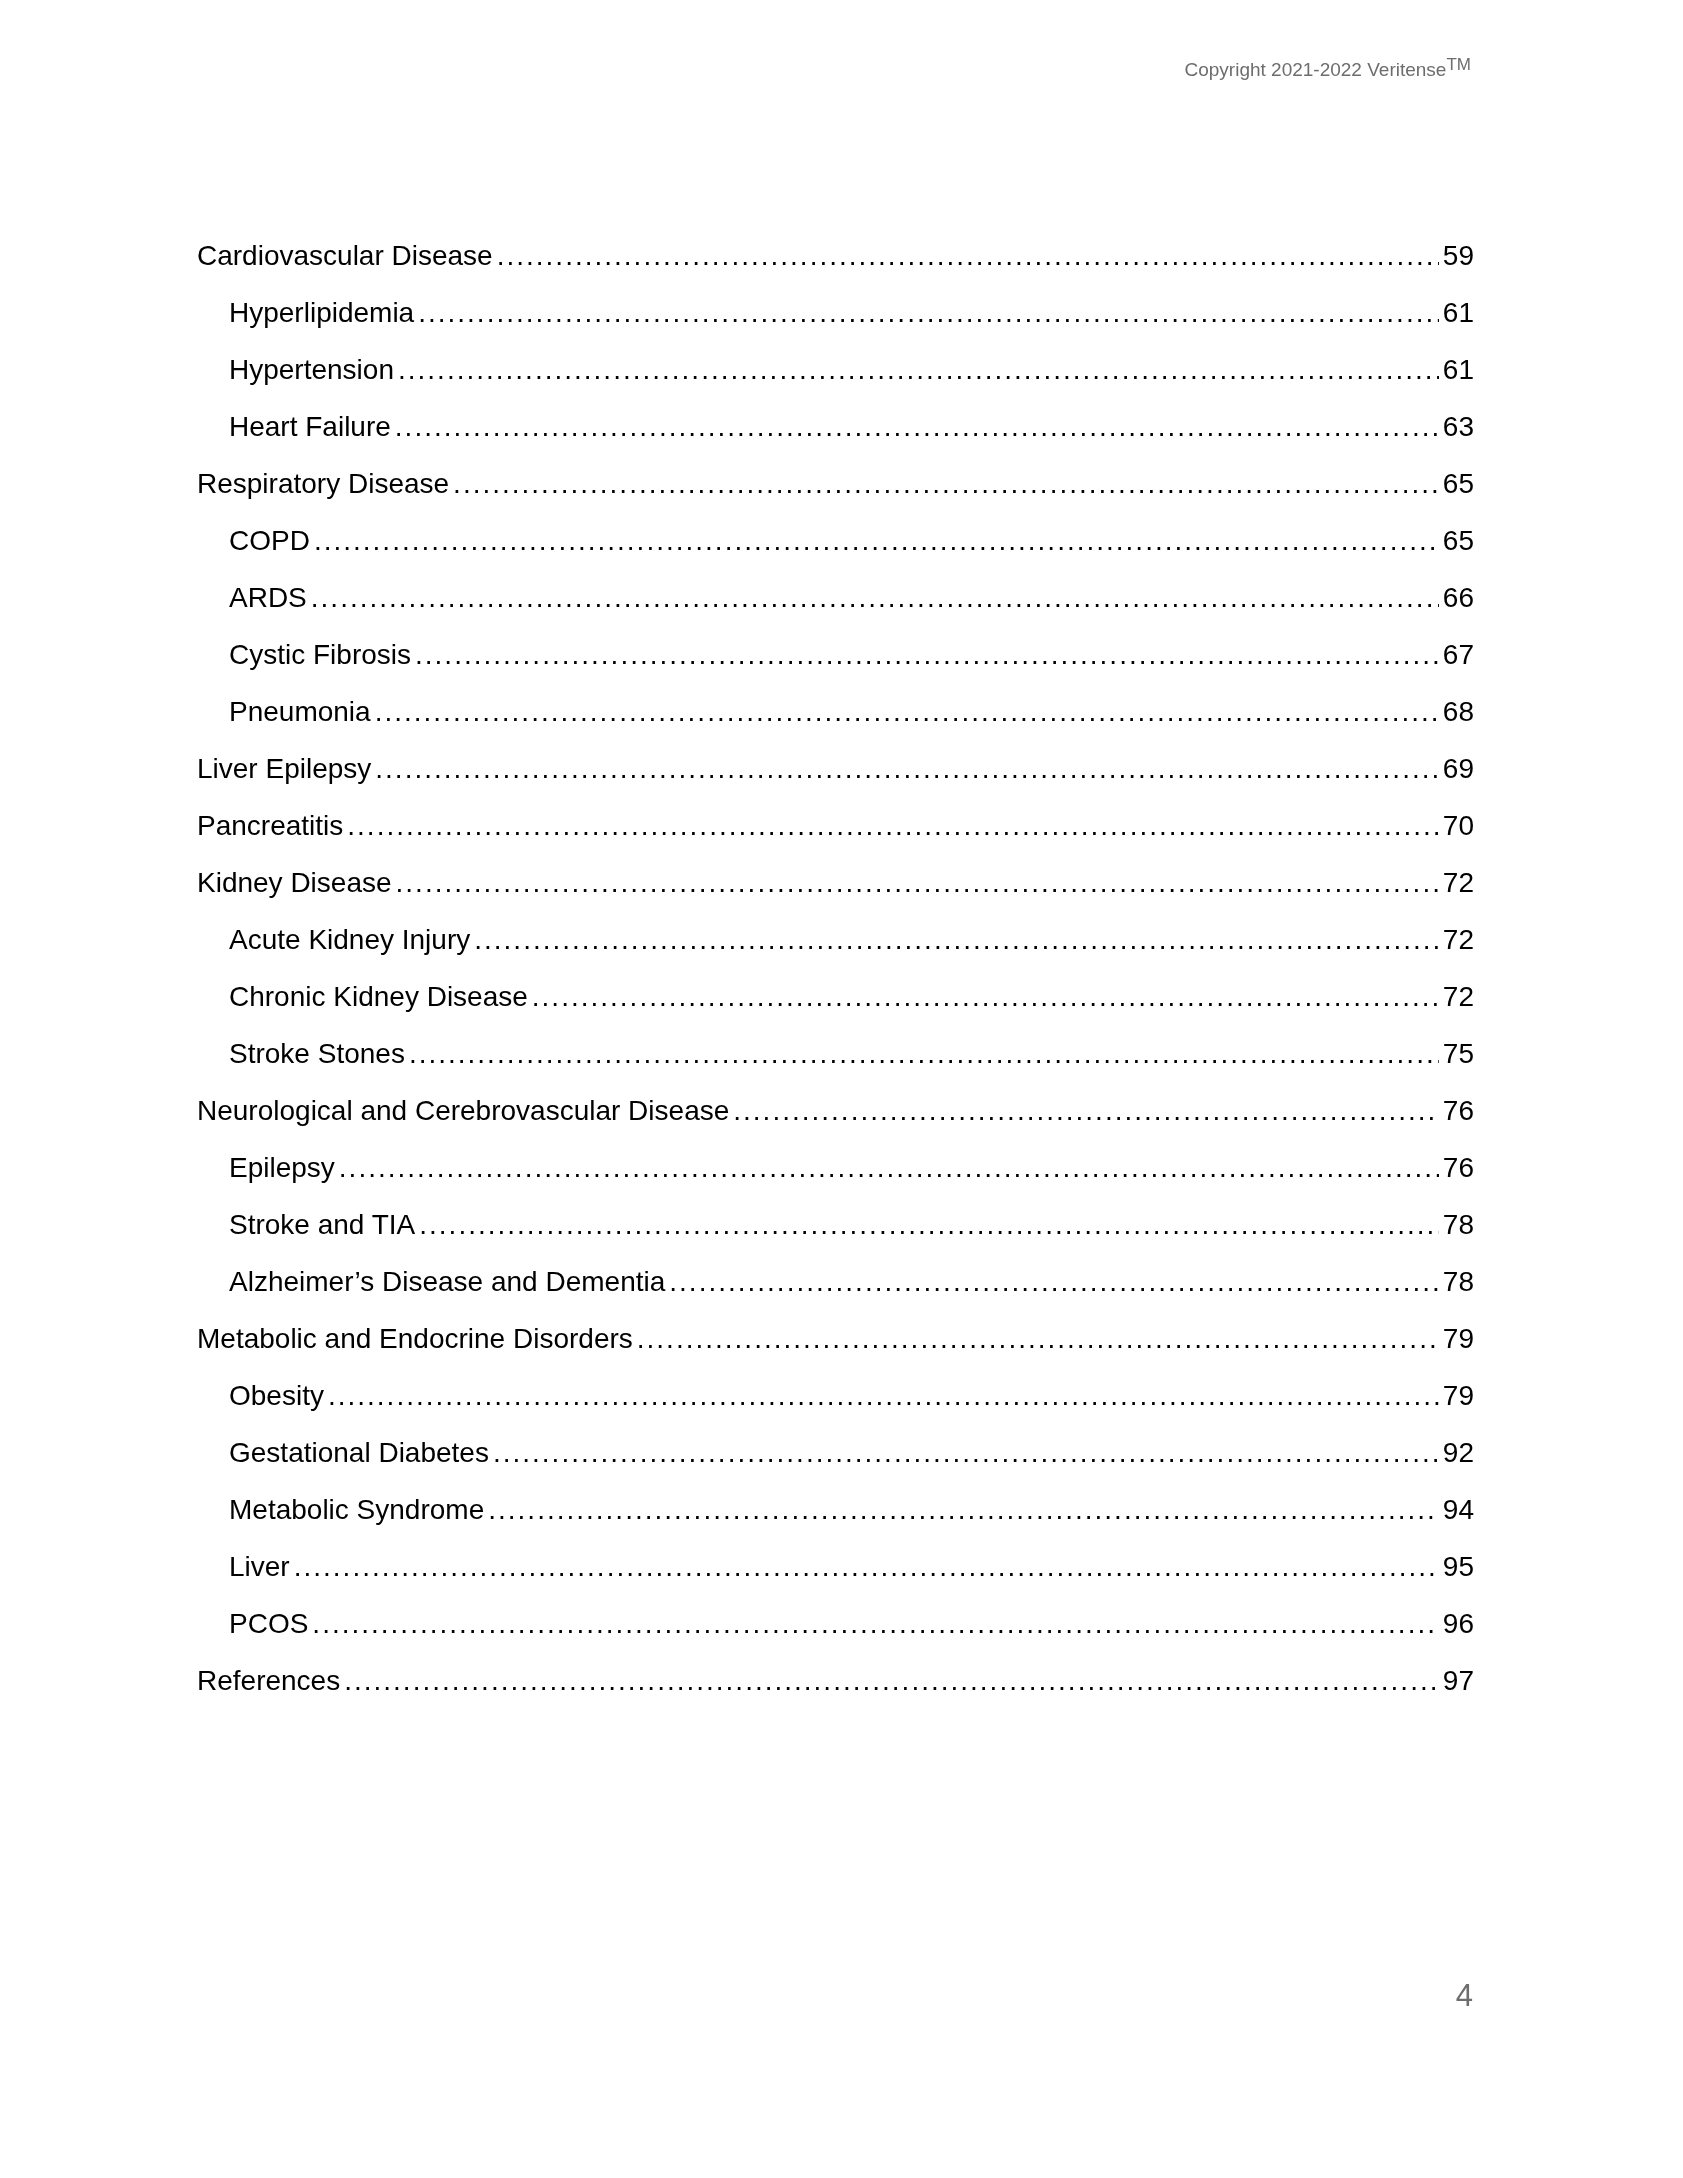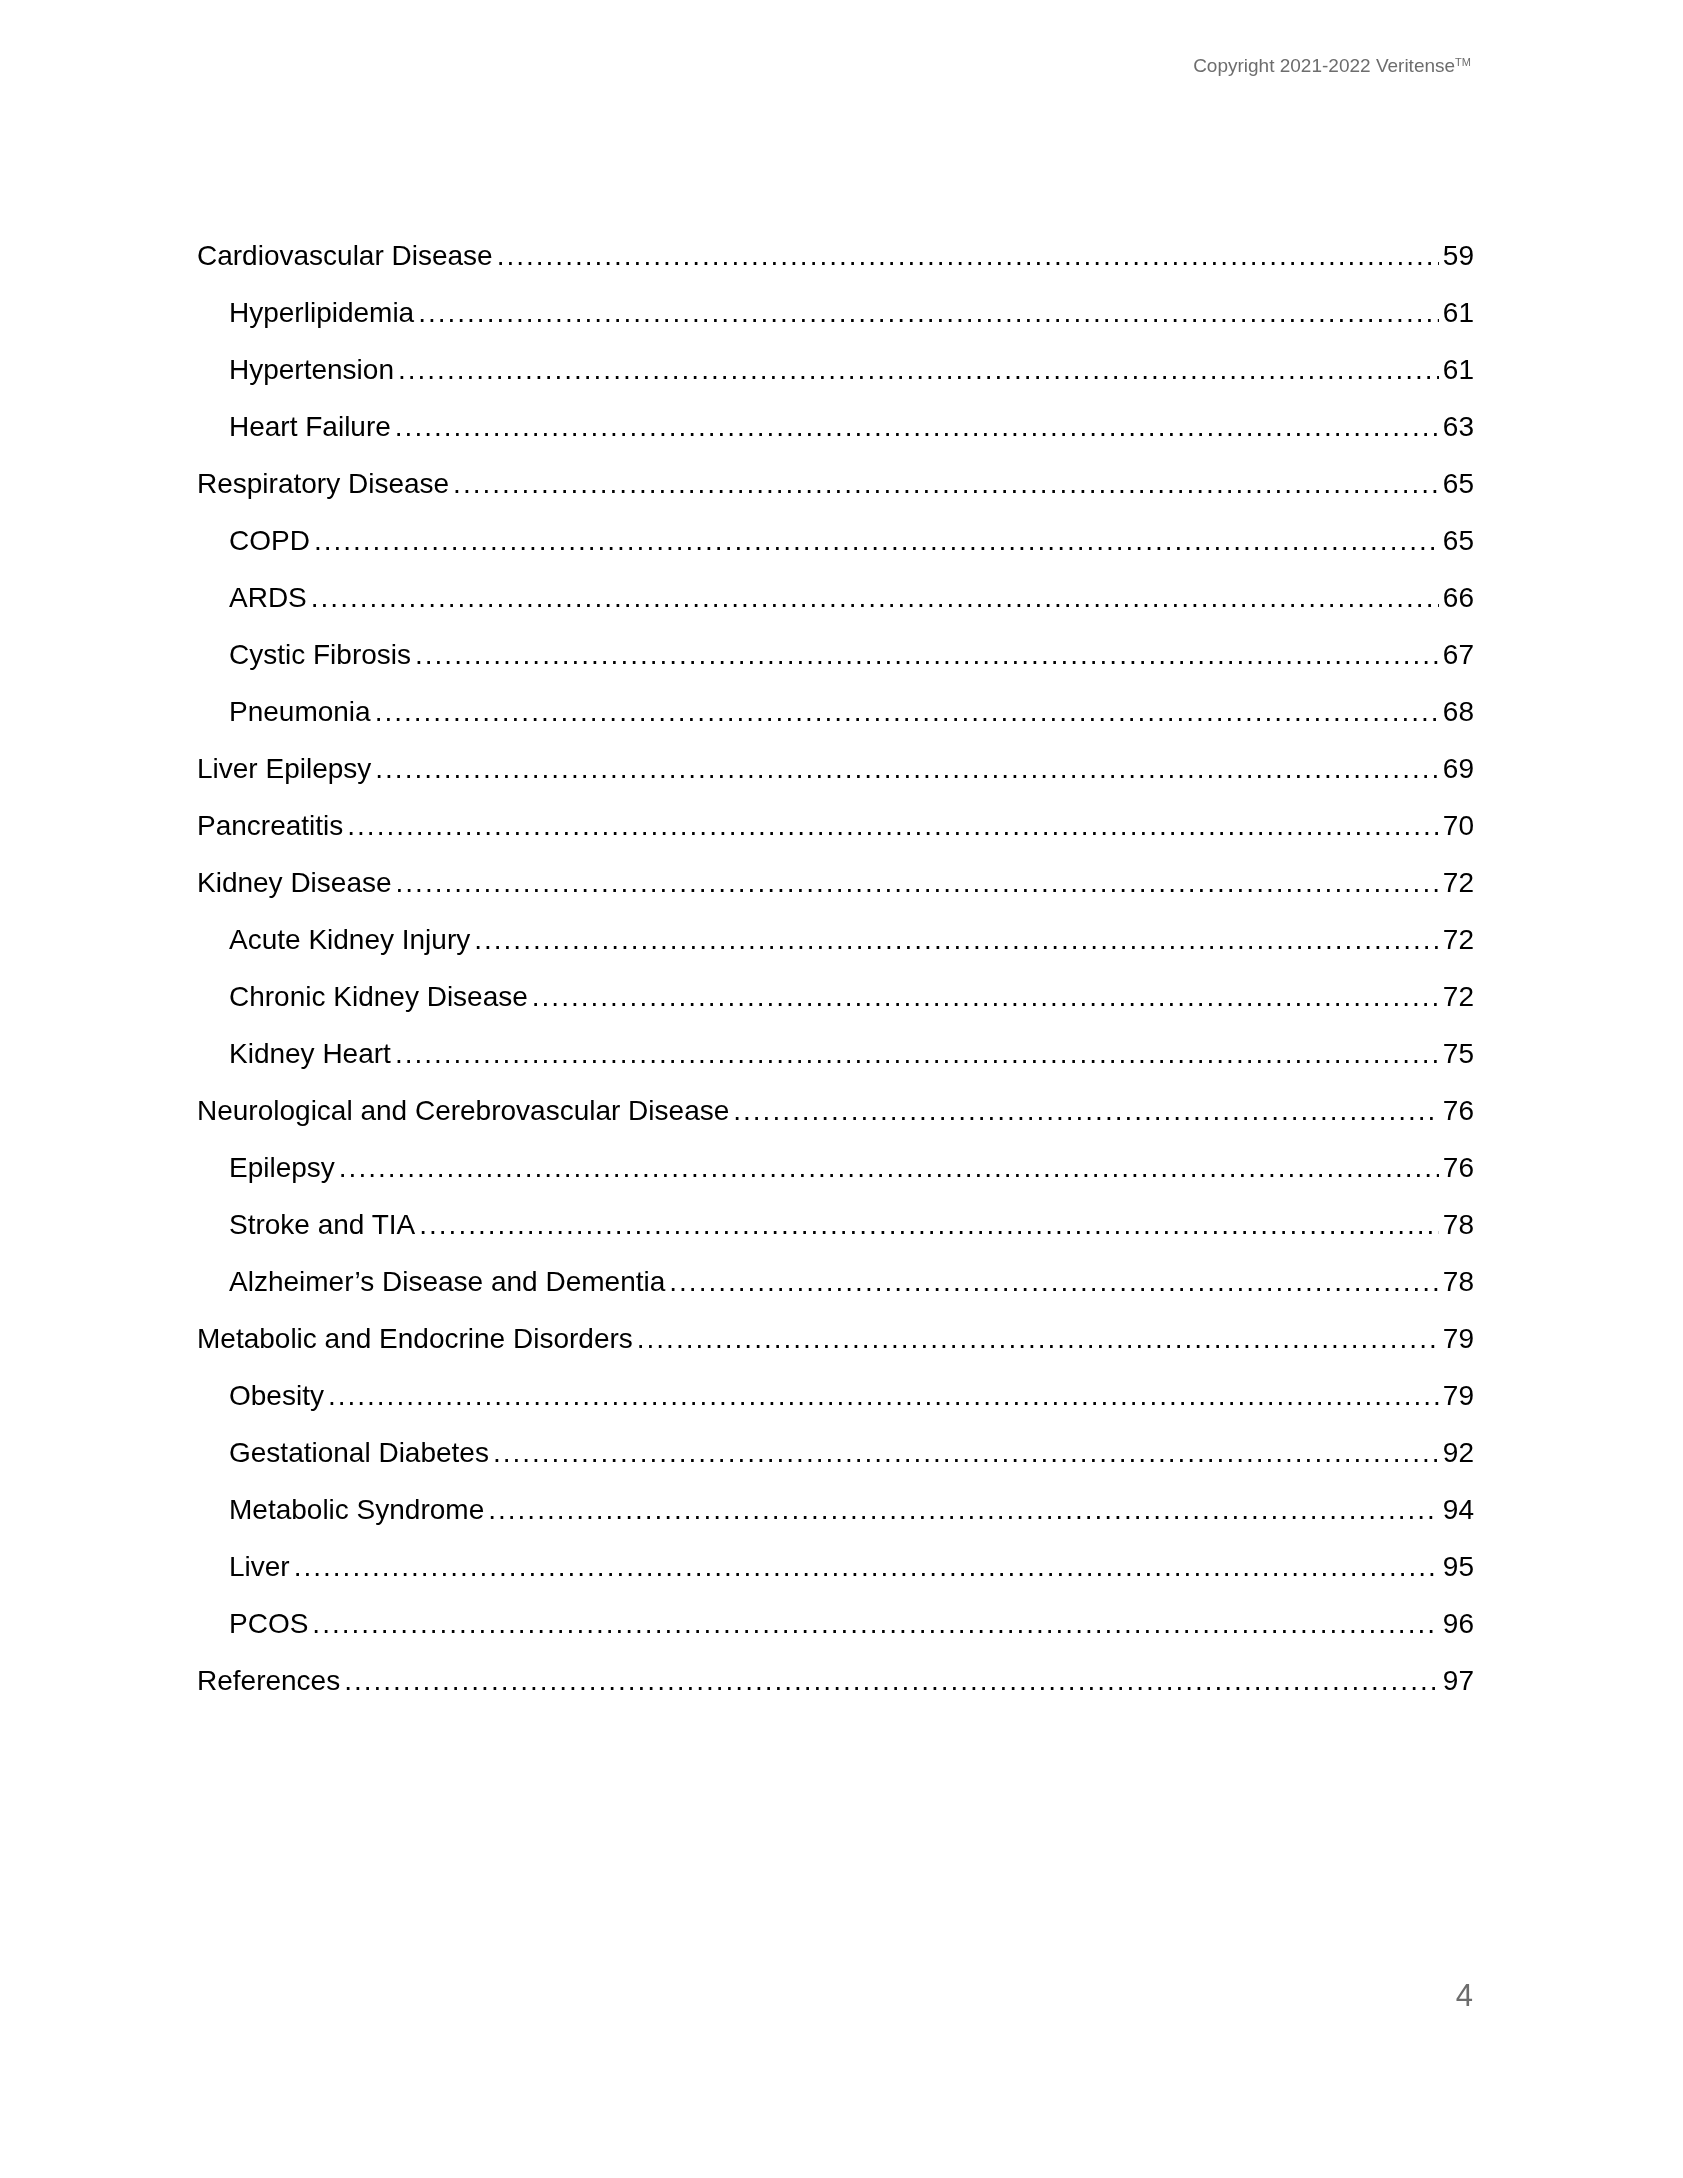--- a/index.html
+++ b/index.html
@@ -1,19 +1,19 @@
 <!DOCTYPE html>
 <html><head>
 <meta charset="utf-8">
 <style>
   html, body { margin: 0; padding: 0; background: #ffffff; }
   body { width: 1683px; height: 2178px; position: relative; overflow: hidden;
          font-family: "Liberation Sans", sans-serif; color: #000; }
   .copyright { position: absolute; top: 55px; right: 212px; font-size: 19px; color: #6d6d6d; }
-  .copyright sup { font-size: 11px; vertical-align: 6px; }
+  .copyright sup { font-size: 17px; vertical-align: 6px; }
   .toc { position: absolute; top: 194px; left: 197px; width: 1277px; }
   .row { display: flex; align-items: baseline; height: 57px; font-size: 28px; line-height: 44px; white-space: nowrap; }
   .row.l2 { padding-left: 32px; }
   .title { flex: 0 0 auto; padding-right: 4px; }
   .leader { flex: 1 1 auto; overflow: hidden; color: #000; letter-spacing: 2px; }
   .leader::after { content: "................................................................................................................................................................................................................................................................................"; }
   .page { flex: 0 0 auto; padding-left: 4px; text-align: right; margin-top: 40px; }
   .pagenum { position: absolute; top: 1978px; right: 210px; font-size: 31px; color: #6d6d6d; }
 </style>
 </head>
@@ -86,21 +86,21 @@
       <span class="title">Acute Kidney Injury</span>
       <span class="leader"></span>
       <span class="page">72</span>
     </div>
     <div class="row l2">
       <span class="title">Chronic Kidney Disease</span>
       <span class="leader"></span>
       <span class="page">72</span>
     </div>
     <div class="row l2">
-      <span class="title">Kidney Heart</span>
+      <span class="title">Stroke Stones</span>
       <span class="leader"></span>
       <span class="page">75</span>
     </div>
     <div class="row">
       <span class="title">Neurological and Cerebrovascular Disease</span>
       <span class="leader"></span>
       <span class="page">76</span>
     </div>
     <div class="row l2">
       <span class="title">Epilepsy</span>

